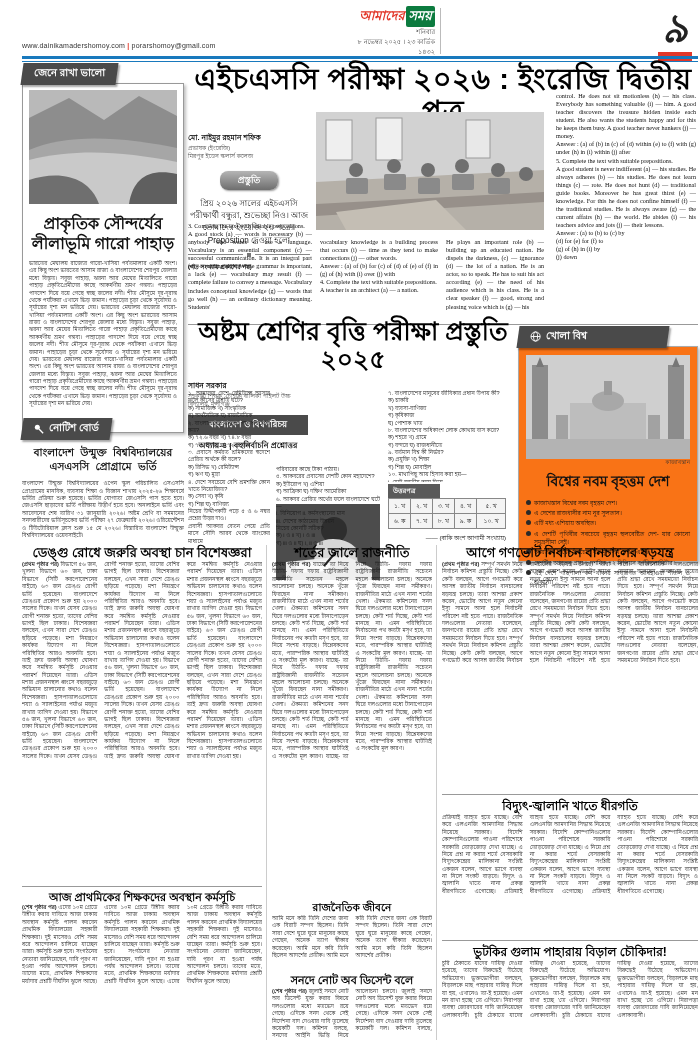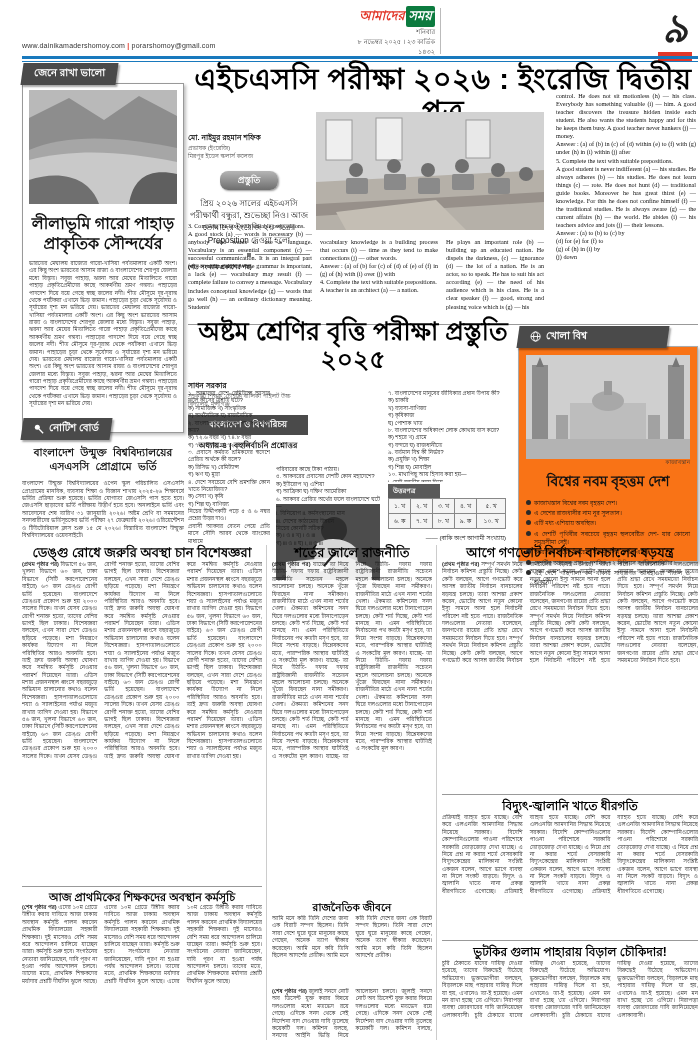--- a/index.html
+++ b/index.html
@@ -112,22 +112,22 @@
         <svg width="148" height="114" viewBox="0 0 148 114">
           <rect width="148" height="114" fill="#b9b9b9"></rect>
           <path d="M0 28 L40 8 L75 30 L110 6 L148 26 V114 H0 Z" fill="#8d8d8d"></path>
           <path d="M0 60 C40 42 100 48 148 58 V114 H0 Z" fill="#a6a6a6"></path>
           <path d="M0 70 C50 58 95 62 148 72 V114 H0 Z" fill="#c9c9c9"></path>
           <path d="M0 90 C30 80 60 86 70 114 H0 Z" fill="#6f6f6f"></path>
           <path d="M148 84 C120 78 104 88 100 114 H148 Z" fill="#5f5f5f"></path>
         </svg>
       </div>
       <div class="know-title" style="margin-top:10px;">
+        <div>প্রাকৃতিক সৌন্দর্যের</div>
         <div>লীলাভূমি গারো পাহাড়</div>
-        <div>প্রাকৃতিক সৌন্দর্যের</div>
       </div>
       <div class="bn-body" style="margin-top:6px; height:160px;">ভারতের মেঘালয় রাজ্যের গারো-খাসিয়া পর্বতমালার একটি অংশ। এর কিছু অংশ ভারতের আসাম রাজ্য ও বাংলাদেশের শেরপুর জেলার মধ্যে বিস্তৃত। সবুজ পাহাড়, ঝরনা আর মেঘের মিতালিতে গারো পাহাড় প্রকৃতিপ্রেমীদের কাছে আকর্ষণীয় ভ্রমণ গন্তব্য। পাহাড়ের পাদদেশ দিয়ে বয়ে গেছে স্বচ্ছ জলের নদী। শীত মৌসুমে দূর-দূরান্ত থেকে পর্যটকরা এখানে ভিড় জমান। পাহাড়ের চূড়া থেকে সূর্যোদয় ও সূর্যাস্তের দৃশ্য মন ভরিয়ে দেয়।  ভারতের মেঘালয় রাজ্যের গারো-খাসিয়া পর্বতমালার একটি অংশ। এর কিছু অংশ ভারতের আসাম রাজ্য ও বাংলাদেশের শেরপুর জেলার মধ্যে বিস্তৃত। সবুজ পাহাড়, ঝরনা আর মেঘের মিতালিতে গারো পাহাড় প্রকৃতিপ্রেমীদের কাছে আকর্ষণীয় ভ্রমণ গন্তব্য। পাহাড়ের পাদদেশ দিয়ে বয়ে গেছে স্বচ্ছ জলের নদী। শীত মৌসুমে দূর-দূরান্ত থেকে পর্যটকরা এখানে ভিড় জমান। পাহাড়ের চূড়া থেকে সূর্যোদয় ও সূর্যাস্তের দৃশ্য মন ভরিয়ে দেয়।  ভারতের মেঘালয় রাজ্যের গারো-খাসিয়া পর্বতমালার একটি অংশ। এর কিছু অংশ ভারতের আসাম রাজ্য ও বাংলাদেশের শেরপুর জেলার মধ্যে বিস্তৃত। সবুজ পাহাড়, ঝরনা আর মেঘের মিতালিতে গারো পাহাড় প্রকৃতিপ্রেমীদের কাছে আকর্ষণীয় ভ্রমণ গন্তব্য। পাহাড়ের পাদদেশ দিয়ে বয়ে গেছে স্বচ্ছ জলের নদী। শীত মৌসুমে দূর-দূরান্ত থেকে পর্যটকরা এখানে ভিড় জমান। পাহাড়ের চূড়া থেকে সূর্যোদয় ও সূর্যাস্তের দৃশ্য মন ভরিয়ে দেয়।  </div>
     </div>
   </div>
 
   <div class="abs headline-main" style="left:188px; top:64px; width:510px; text-align:center;">এইচএসসি পরীক্ষা ২০২৬ : ইংরেজি দ্বিতীয় পত্র</div>
 
   <div class="abs" style="left:188px; top:100px; width:122px;">
     <div class="byline-name">মো. নাইমুর রহমান শফিক</div>
     <div class="byline-sub">প্রভাষক (ইংরেজি)</div>
@@ -356,20 +356,21 @@
   <div class="abs cols2 bn-body" style="left:272px; top:561px; width:160px; height:336px;">
     <b>(প্রথম পৃষ্ঠার পর)</b>
     <span>যাচ্ছে- তা নিয়ে উঠতি- দফায় দফায় রাষ্ট্রবিজ্ঞানী রাজনীতি সচেতন মহলে আলোচনা চলছে। অনেকে খুঁজে ফিরছেন নানা সমীকরণ। রাজনীতির মাঠে এখন নানা শর্তের খেলা। ঐকমত্য কমিশনের সনদ ঘিরে দলগুলোর মধ্যে টানাপোড়েন চলছে। কেউ শর্ত দিচ্ছে, কেউ শর্ত মানছে না। এমন পরিস্থিতিতে নির্বাচনের পথ কতটা মসৃণ হবে, তা নিয়ে সংশয় বাড়ছে। বিশ্লেষকদের মতে, পারস্পরিক আস্থার ঘাটতিই এ সংকটের মূল কারণ।  যাচ্ছে- তা নিয়ে উঠতি- দফায় দফায় রাষ্ট্রবিজ্ঞানী রাজনীতি সচেতন মহলে আলোচনা চলছে। অনেকে খুঁজে ফিরছেন নানা সমীকরণ। রাজনীতির মাঠে এখন নানা শর্তের খেলা। ঐকমত্য কমিশনের সনদ ঘিরে দলগুলোর মধ্যে টানাপোড়েন চলছে। কেউ শর্ত দিচ্ছে, কেউ শর্ত মানছে না। এমন পরিস্থিতিতে নির্বাচনের পথ কতটা মসৃণ হবে, তা নিয়ে সংশয় বাড়ছে। বিশ্লেষকদের মতে, পারস্পরিক আস্থার ঘাটতিই এ সংকটের মূল কারণ।  যাচ্ছে- তা নিয়ে উঠতি- দফায় দফায় রাষ্ট্রবিজ্ঞানী রাজনীতি সচেতন মহলে আলোচনা চলছে। অনেকে খুঁজে ফিরছেন নানা সমীকরণ। রাজনীতির মাঠে এখন নানা শর্তের খেলা। ঐকমত্য কমিশনের সনদ ঘিরে দলগুলোর মধ্যে টানাপোড়েন চলছে। কেউ শর্ত দিচ্ছে, কেউ শর্ত মানছে না। এমন পরিস্থিতিতে নির্বাচনের পথ কতটা মসৃণ হবে, তা নিয়ে সংশয় বাড়ছে। বিশ্লেষকদের মতে, পারস্পরিক আস্থার ঘাটতিই এ সংকটের মূল কারণ।  যাচ্ছে- তা নিয়ে উঠতি- দফায় দফায় রাষ্ট্রবিজ্ঞানী রাজনীতি সচেতন মহলে আলোচনা চলছে। অনেকে খুঁজে ফিরছেন নানা সমীকরণ। রাজনীতির মাঠে এখন নানা শর্তের খেলা। ঐকমত্য কমিশনের সনদ ঘিরে দলগুলোর মধ্যে টানাপোড়েন চলছে। কেউ শর্ত দিচ্ছে, কেউ শর্ত মানছে না। এমন পরিস্থিতিতে নির্বাচনের পথ কতটা মসৃণ হবে, তা নিয়ে সংশয় বাড়ছে। বিশ্লেষকদের মতে, পারস্পরিক আস্থার ঘাটতিই এ সংকটের মূল কারণ।  </span>
   </div>
 
   <div class="abs bottom-head" style="left:272px; top:900px; width:160px; font-size:10.5px;">রাজনৈতিক জীবনে</div>
   <div class="abs cols2 bn-body" style="left:272px; top:915px; width:160px; height:54px;">
     <span>আমি মনে করি তিনি দেশের জন্য এক বিরাট সম্পদ ছিলেন। তিনি সারা দেশে ঘুরে ঘুরে মানুষের কাছে গেছেন, অনেক ত্যাগ স্বীকার করেছেন। আমি মনে করি তিনি ছিলেন আদর্শের প্রতীক।  আমি মনে করি তিনি দেশের জন্য এক বিরাট সম্পদ ছিলেন। তিনি সারা দেশে ঘুরে ঘুরে মানুষের কাছে গেছেন, অনেক ত্যাগ স্বীকার করেছেন। আমি মনে করি তিনি ছিলেন আদর্শের প্রতীক।  </span>
   </div>
 
+  <div class="abs bottom-head" style="left:272px; top:972px; width:160px; font-size:11px;">সনদে নোট অব ডিসেন্ট বলে</div>
   <div class="abs cols2 bn-body" style="left:272px; top:988px; width:160px; height:52px;">
     <b>(শেষ পৃষ্ঠার পর)</b>
     <span>জুলাই সনদে নোট অব ডিসেন্ট যুক্ত করার বিষয়ে দলগুলোর মধ্যে মতভেদ রয়ে গেছে। এদিকে সনদ থেকে সেই নির্দেশনা বাদ দেওয়ার দাবি তুলেছে কয়েকটি দল। কমিশন বলছে, সনদের আইনি ভিত্তি নিয়ে আলোচনা চলবে।  জুলাই সনদে নোট অব ডিসেন্ট যুক্ত করার বিষয়ে দলগুলোর মধ্যে মতভেদ রয়ে গেছে। এদিকে সনদ থেকে সেই নির্দেশনা বাদ দেওয়ার দাবি তুলেছে কয়েকটি দল। কমিশন বলছে, সনদের আইনি ভিত্তি নিয়ে আলোচনা চলবে।  </span>
   </div>
 
   <div class="abs bottom-head" style="left:442px; top:543px; width:256px; font-size:13px;">আগে গণভোট নির্বাচন বানচালের ষড়যন্ত্র</div>
   <div class="abs cols3 bn-body" style="left:442px; top:561px; width:256px; height:230px;">
     <b>(প্রথম পৃষ্ঠার পর)</b>
     <span>সম্পূর্ণ সমর্থন নিয়ে নির্বাচন কমিশন প্রস্তুতি নিচ্ছে। কেউ কেউ বলছেন, আগে গণভোট করে আসন্ন জাতীয় নির্বাচন বানচালের ষড়যন্ত্র চলছে। তারা আশঙ্কা প্রকাশ করেন, ভোটের আগে নতুন কোনো ইস্যু সামনে আনা হলে নির্বাচনী পরিবেশ নষ্ট হতে পারে। রাজনৈতিক দলগুলোর নেতারা বলেছেন, জনগণের রায়ের প্রতি শ্রদ্ধা রেখে সময়মতো নির্বাচন দিতে হবে।  সম্পূর্ণ সমর্থন নিয়ে নির্বাচন কমিশন প্রস্তুতি নিচ্ছে। কেউ কেউ বলছেন, আগে গণভোট করে আসন্ন জাতীয় নির্বাচন বানচালের ষড়যন্ত্র চলছে। তারা আশঙ্কা প্রকাশ করেন, ভোটের আগে নতুন কোনো ইস্যু সামনে আনা হলে নির্বাচনী পরিবেশ নষ্ট হতে পারে। রাজনৈতিক দলগুলোর নেতারা বলেছেন, জনগণের রায়ের প্রতি শ্রদ্ধা রেখে সময়মতো নির্বাচন দিতে হবে।  সম্পূর্ণ সমর্থন নিয়ে নির্বাচন কমিশন প্রস্তুতি নিচ্ছে। কেউ কেউ বলছেন, আগে গণভোট করে আসন্ন জাতীয় নির্বাচন বানচালের ষড়যন্ত্র চলছে। তারা আশঙ্কা প্রকাশ করেন, ভোটের আগে নতুন কোনো ইস্যু সামনে আনা হলে নির্বাচনী পরিবেশ নষ্ট হতে পারে। রাজনৈতিক দলগুলোর নেতারা বলেছেন, জনগণের রায়ের প্রতি শ্রদ্ধা রেখে সময়মতো নির্বাচন দিতে হবে।  সম্পূর্ণ সমর্থন নিয়ে নির্বাচন কমিশন প্রস্তুতি নিচ্ছে। কেউ কেউ বলছেন, আগে গণভোট করে আসন্ন জাতীয় নির্বাচন বানচালের ষড়যন্ত্র চলছে। তারা আশঙ্কা প্রকাশ করেন, ভোটের আগে নতুন কোনো ইস্যু সামনে আনা হলে নির্বাচনী পরিবেশ নষ্ট হতে পারে। রাজনৈতিক দলগুলোর নেতারা বলেছেন, জনগণের রায়ের প্রতি শ্রদ্ধা রেখে সময়মতো নির্বাচন দিতে হবে।  </span>
   </div>

